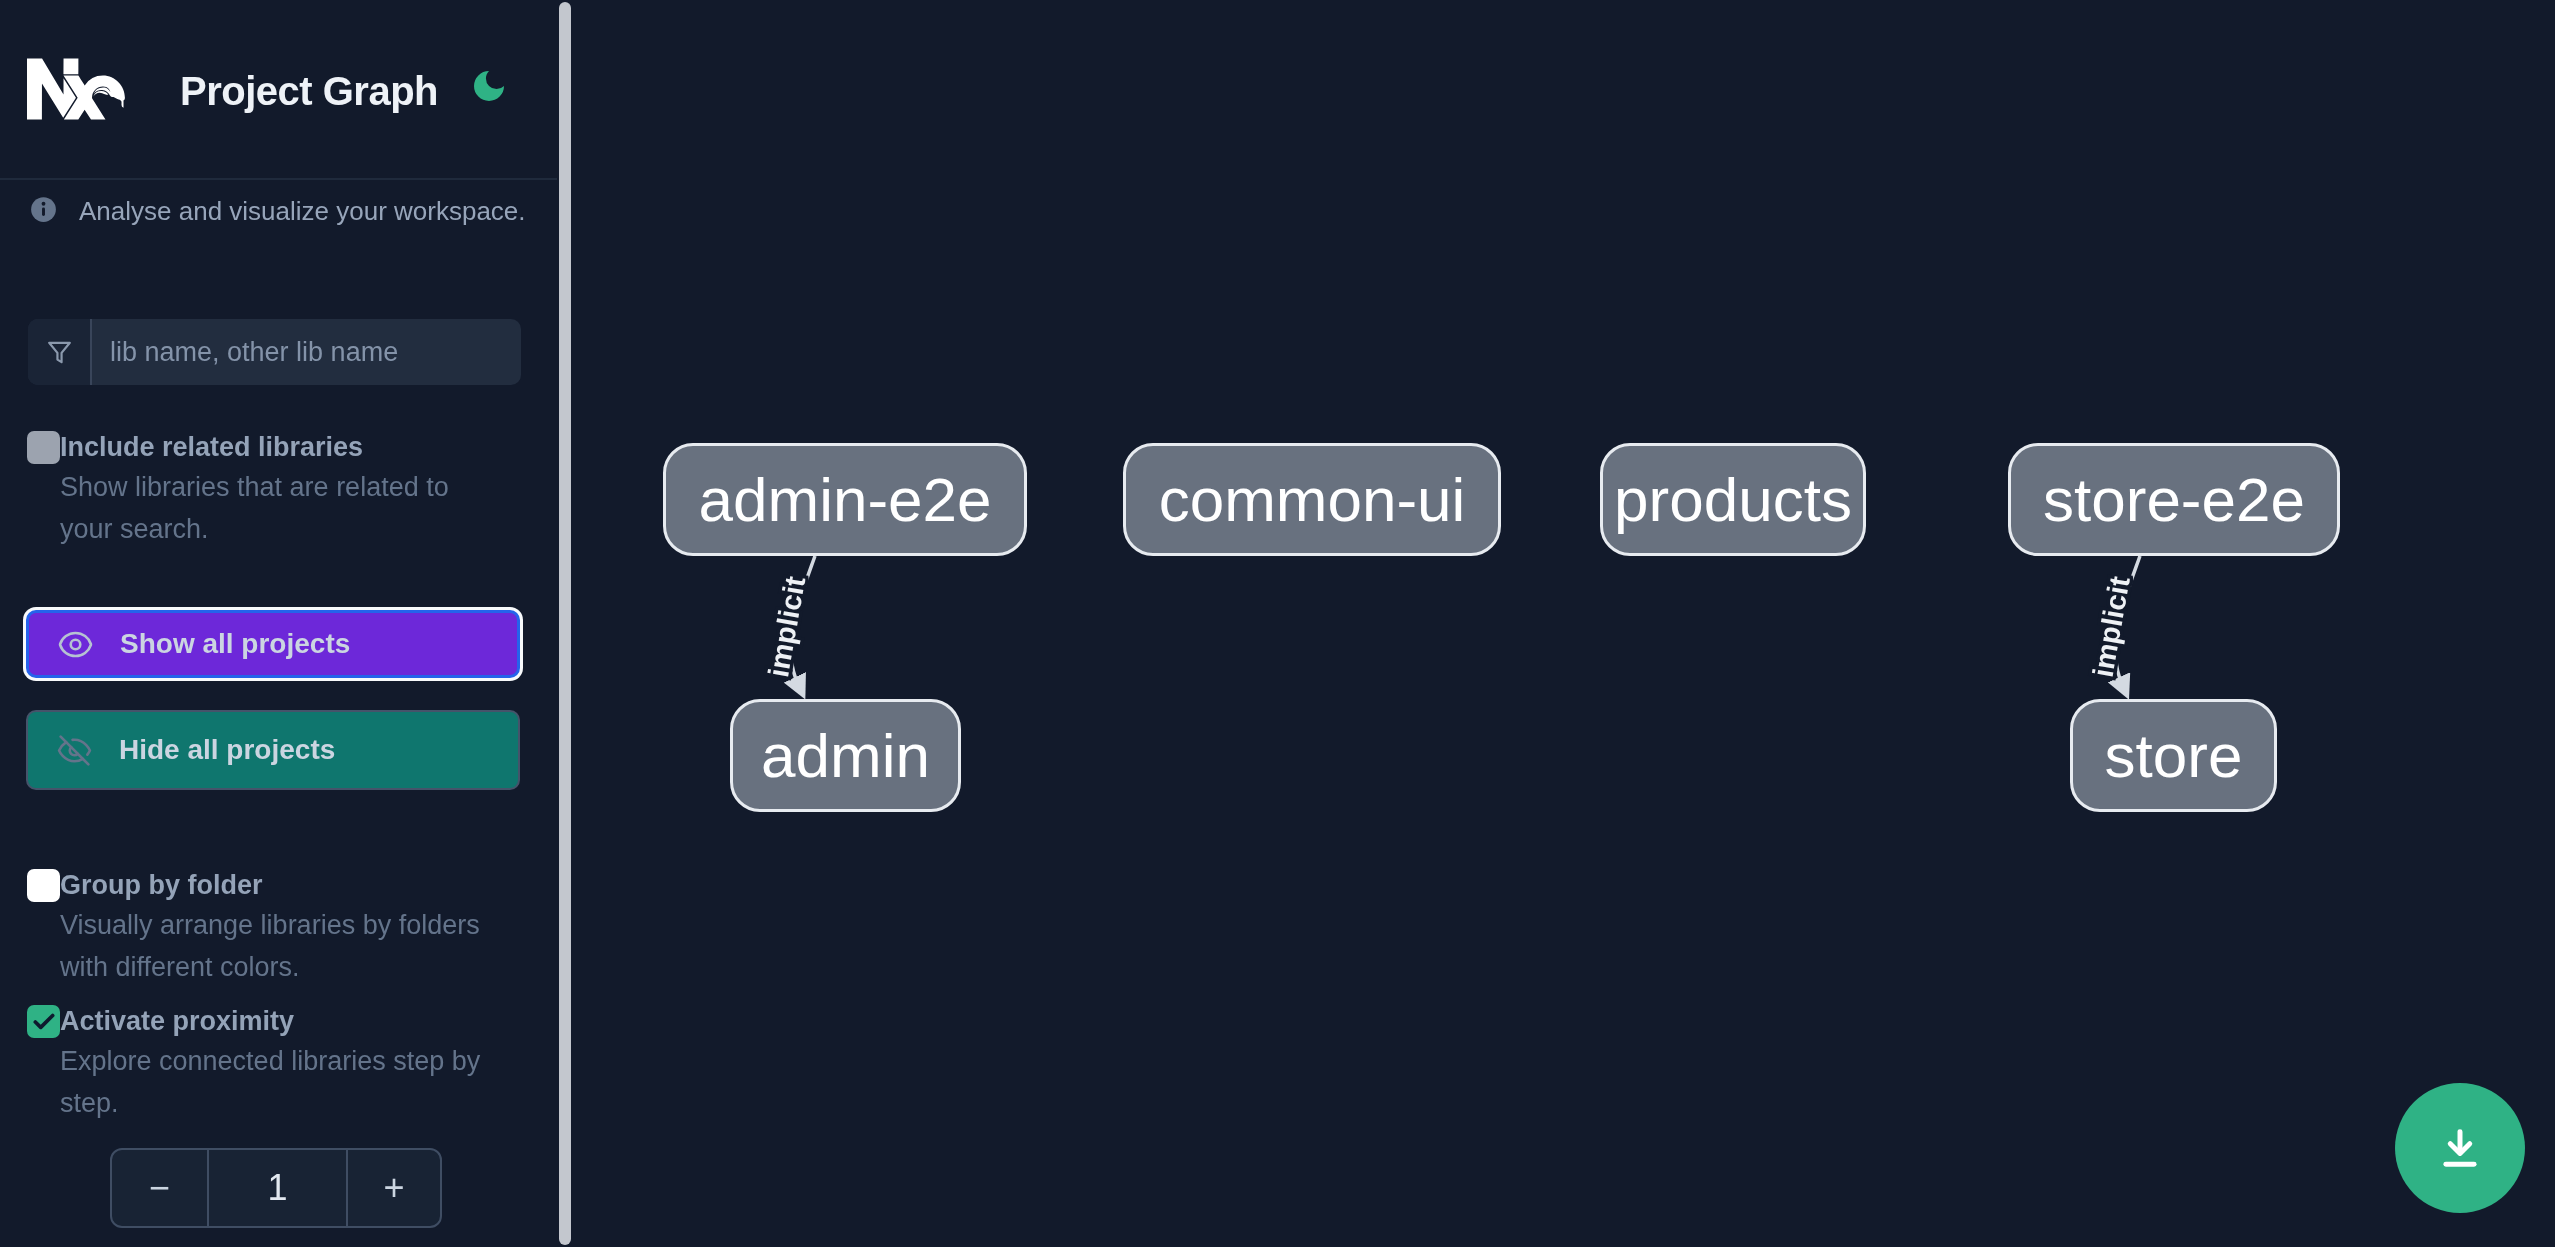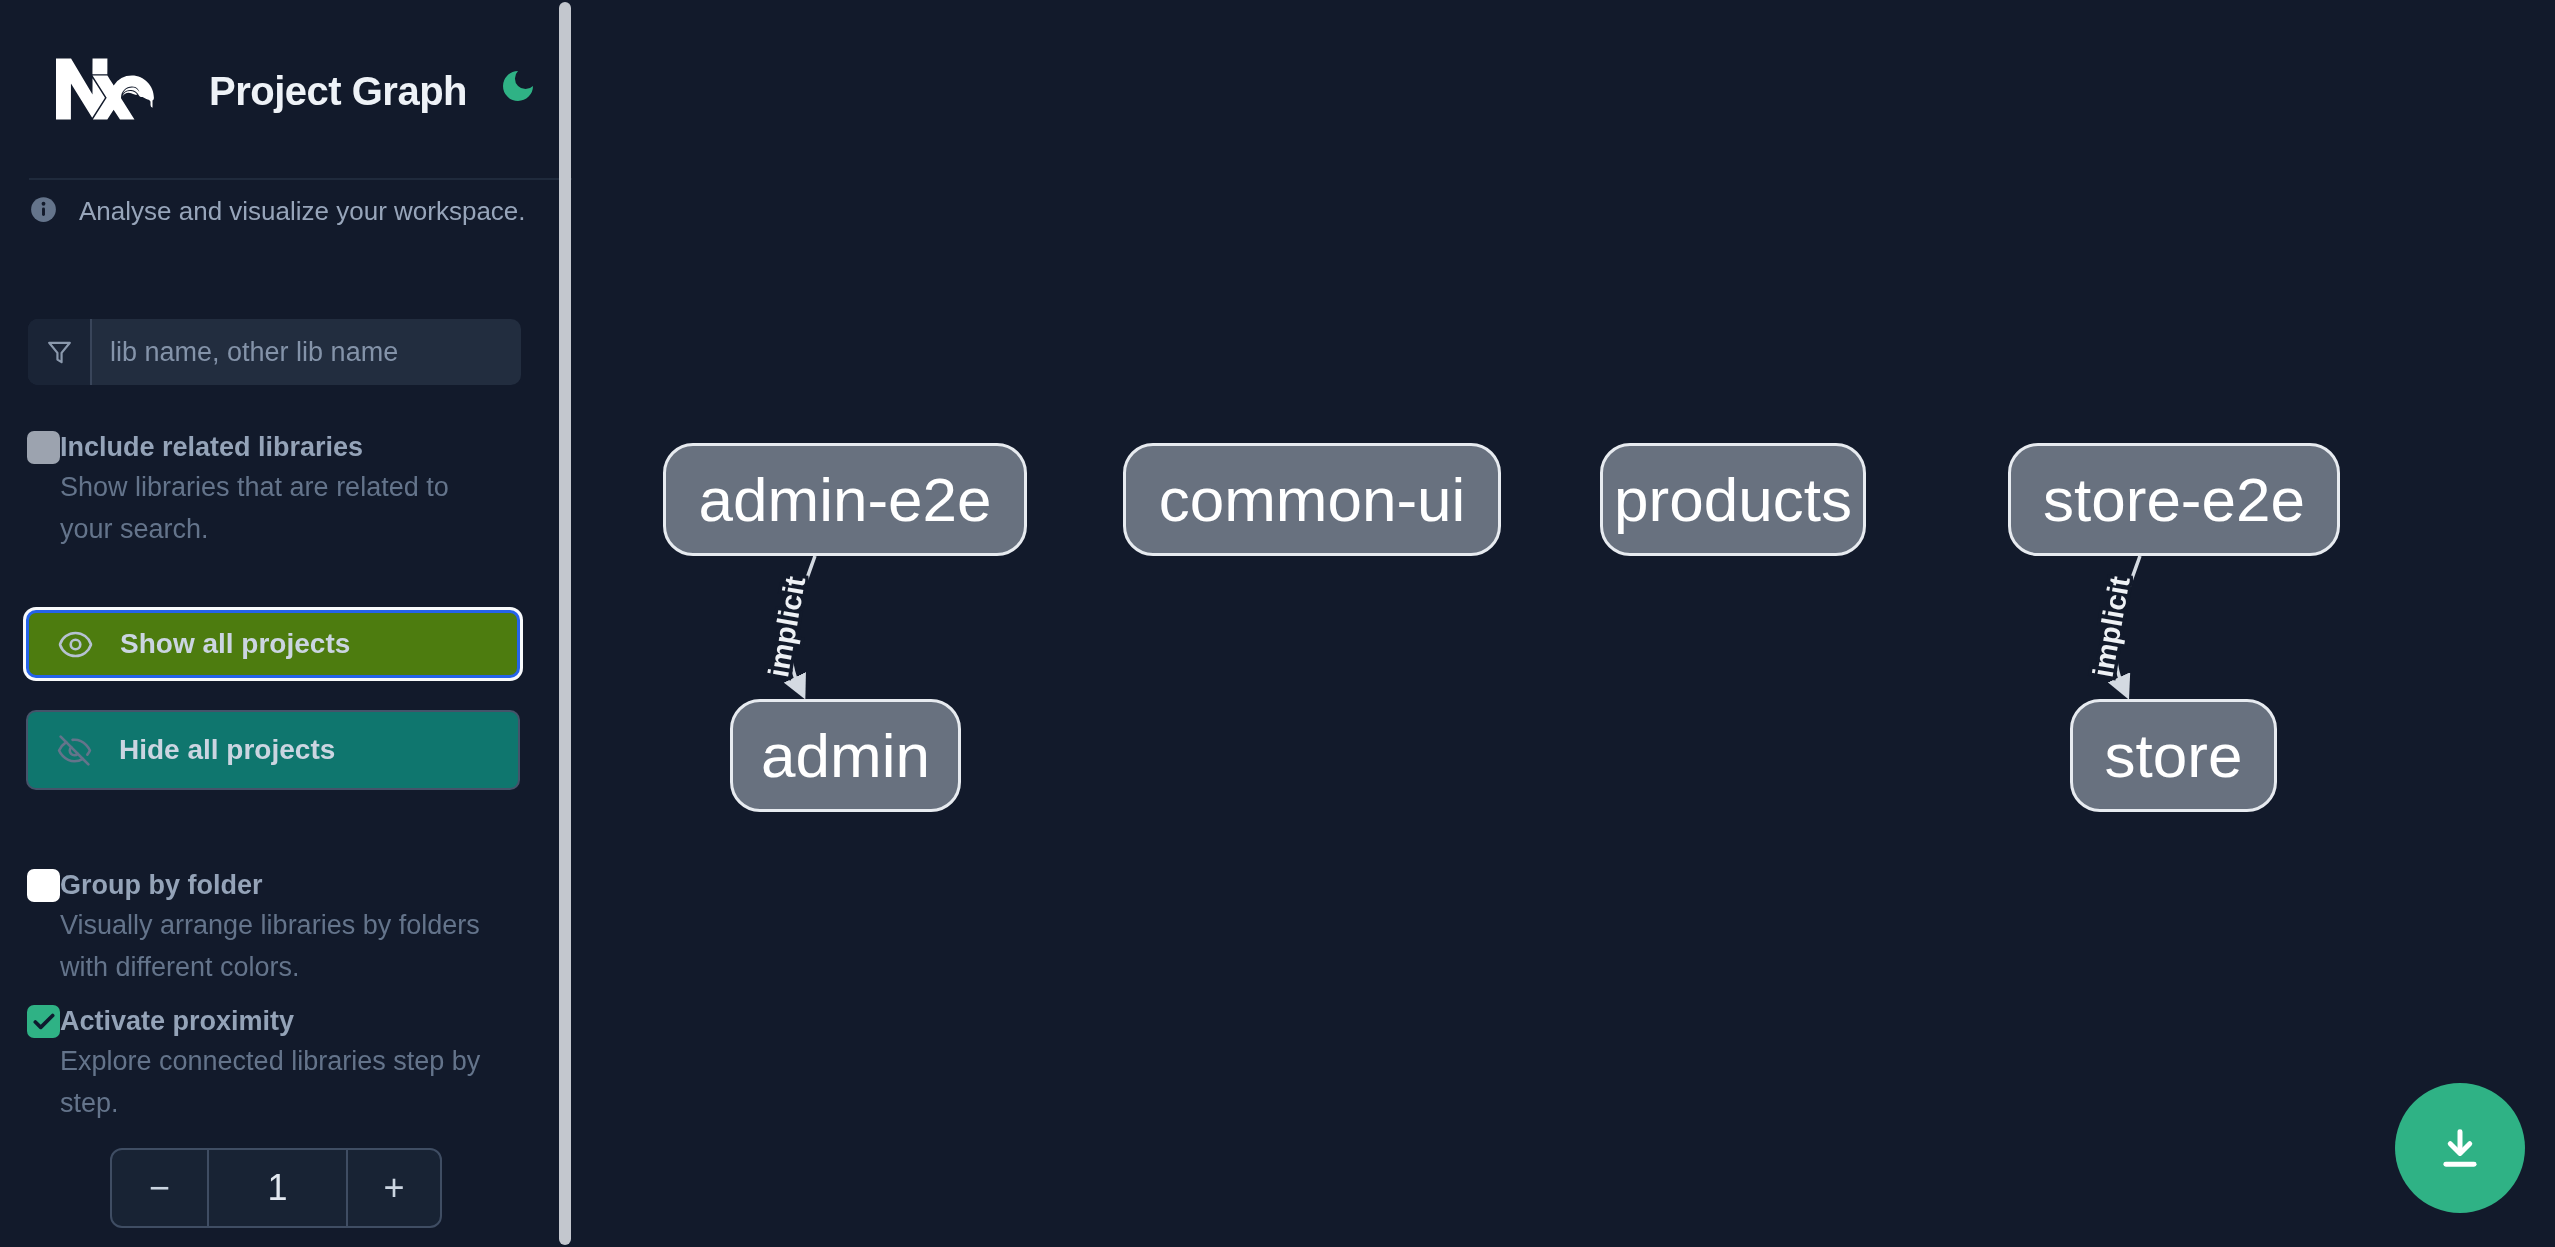--- a/index.html
+++ b/index.html
@@ -3,21 +3,21 @@
 <meta charset="utf-8">
 <style>
   html,body{margin:0;padding:0;background:#121a2b;}
   #app{position:relative;width:2555px;height:1247px;overflow:hidden;
        background:#121a2b;font-family:"Liberation Sans",sans-serif;
        -webkit-font-smoothing:antialiased;}
 
   
   #sidebar{position:absolute;left:0;top:0;width:572px;height:1247px;background:#121a2b;}
   .sidebar-header{position:absolute;left:0;top:0;width:557px;height:178px;
-                  border-bottom:2px solid #1f2a3c;margin-left:29px;}
+                  border-bottom:2px solid #1f2a3c;}
   .nx-logo{position:absolute;left:26px;top:40px;width:100px;height:98px;}
   .page-title{position:absolute;left:180px;top:66px;margin:0;font-size:40px;line-height:50px;
               font-weight:600;color:#eef2f7;letter-spacing:-0.5px;white-space:nowrap;}
   .theme-toggle{position:absolute;left:466px;top:64px;width:46px;height:46px;background:none;
                 border:none;padding:0;cursor:pointer;}
 
   .info-row{position:absolute;left:30px;top:196px;width:500px;height:44px;
             display:flex;align-items:flex-start;gap:22px;}
   .info-text{font-size:26px;color:#97a5ba;}
 
@@ -36,21 +36,21 @@
   .cb-white{background:#ffffff;}
   .cb-green{background:#2fb285;}
   .cb-text{width:424px;}
   .cb-label{font-size:27px;line-height:38px;font-weight:600;color:#94a3b8;}
   .cb-desc{font-size:27px;line-height:42px;color:#64748b;}
 
   .side-btn{position:absolute;left:26px;width:494px;display:flex;align-items:center;gap:26px;
             padding:0 0 0 28px;cursor:pointer;box-sizing:border-box;
             font-family:"Liberation Sans",sans-serif;font-size:28px;font-weight:600;color:#cbd5e1;
             border-radius:10px;}
-  #btn-show{top:610px;height:68px;background:#4d7c0f;border:3px solid #2563eb;
+  #btn-show{top:610px;height:68px;background:#6d28d9;border:3px solid #2563eb;
             box-shadow:0 0 0 3px #f8fafc;}
   #btn-hide{top:710px;height:80px;background:#0f766e;border:2px solid #45536a;}
 
   .stepper{position:absolute;left:110px;top:1148px;width:332px;height:80px;box-sizing:border-box;
            border:2px solid #3f4d63;border-radius:12px;background:#182334;display:flex;
            overflow:hidden;}
   .stepper button{background:none;border:none;color:#cbd5e1;font-size:36px;cursor:pointer;
                   font-family:"Liberation Sans",sans-serif;padding:0;}
   .step-dec{flex:0 0 95px;}
   .step-val{flex:0 0 137px;display:flex;align-items:center;justify-content:center;

